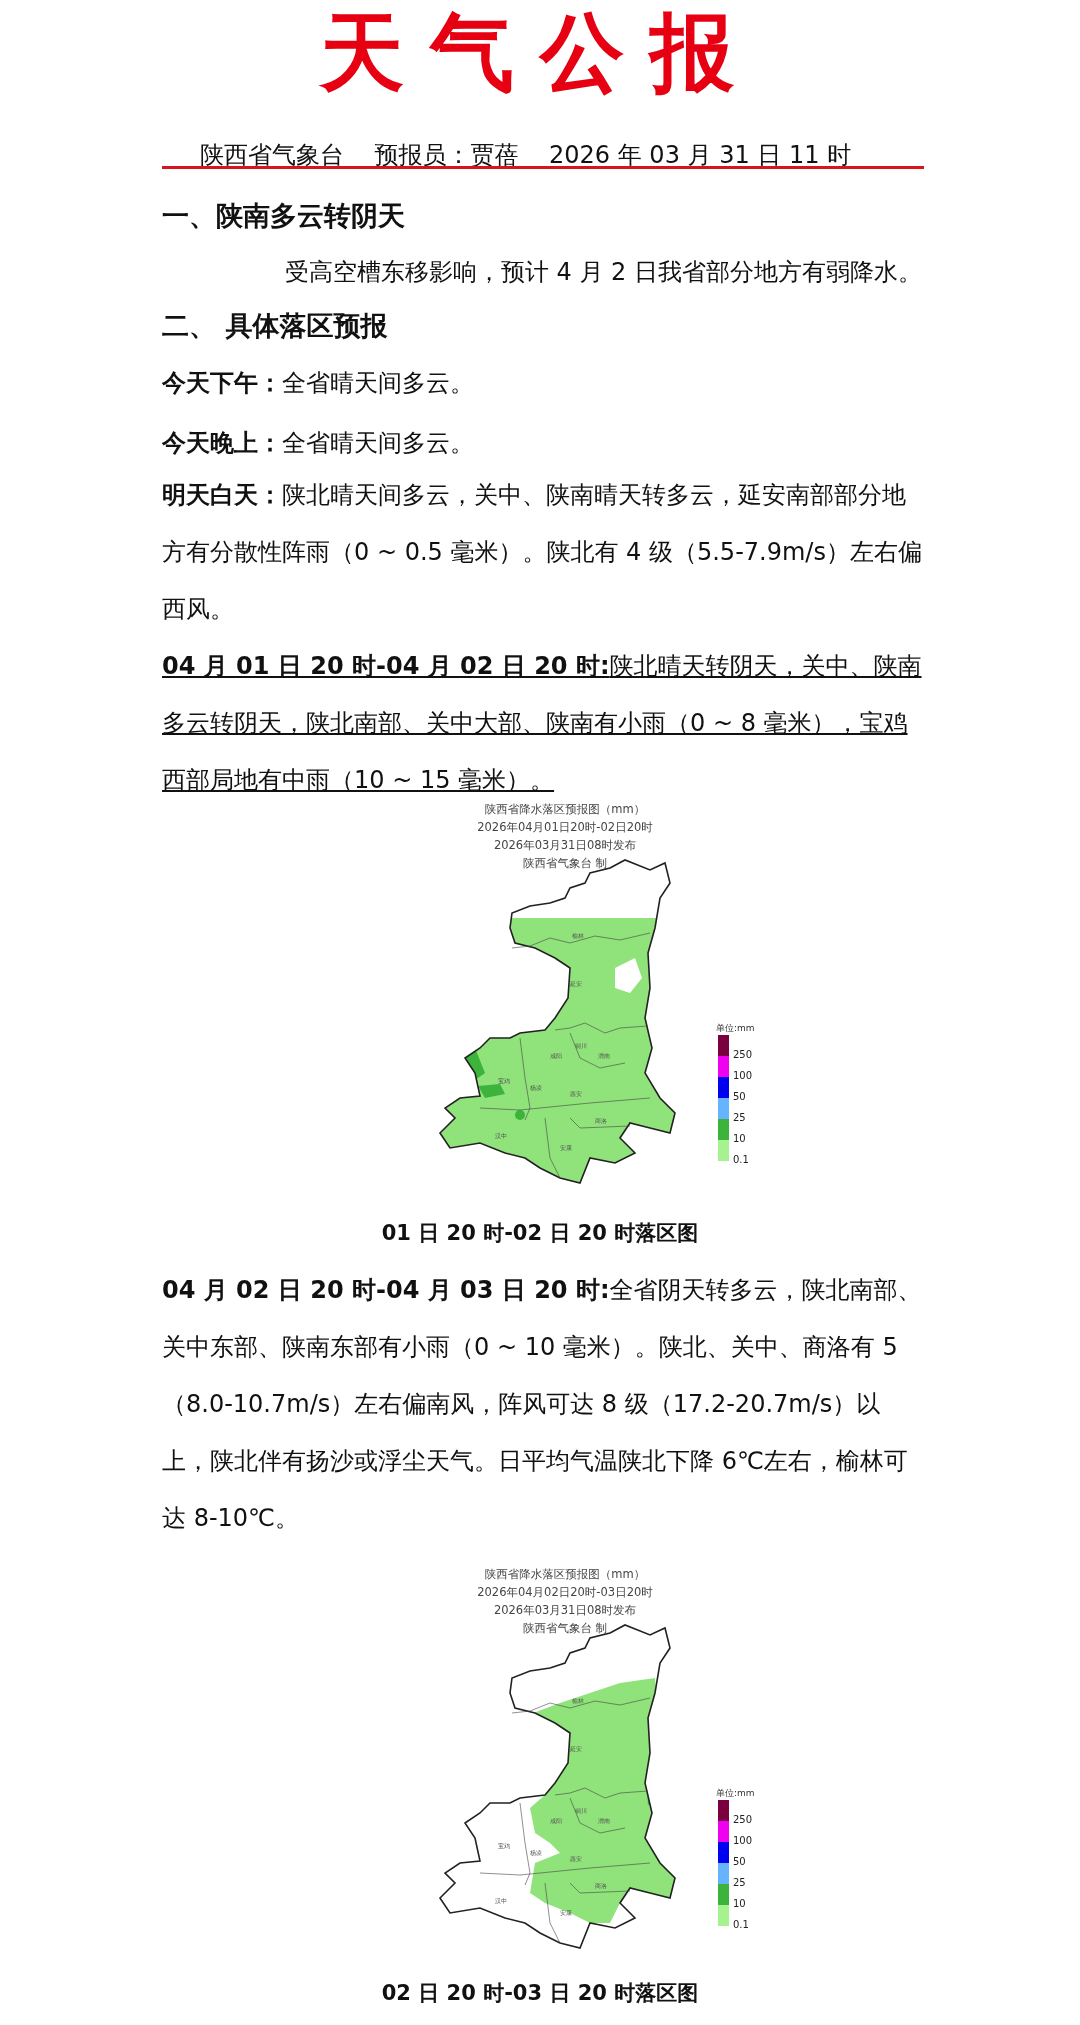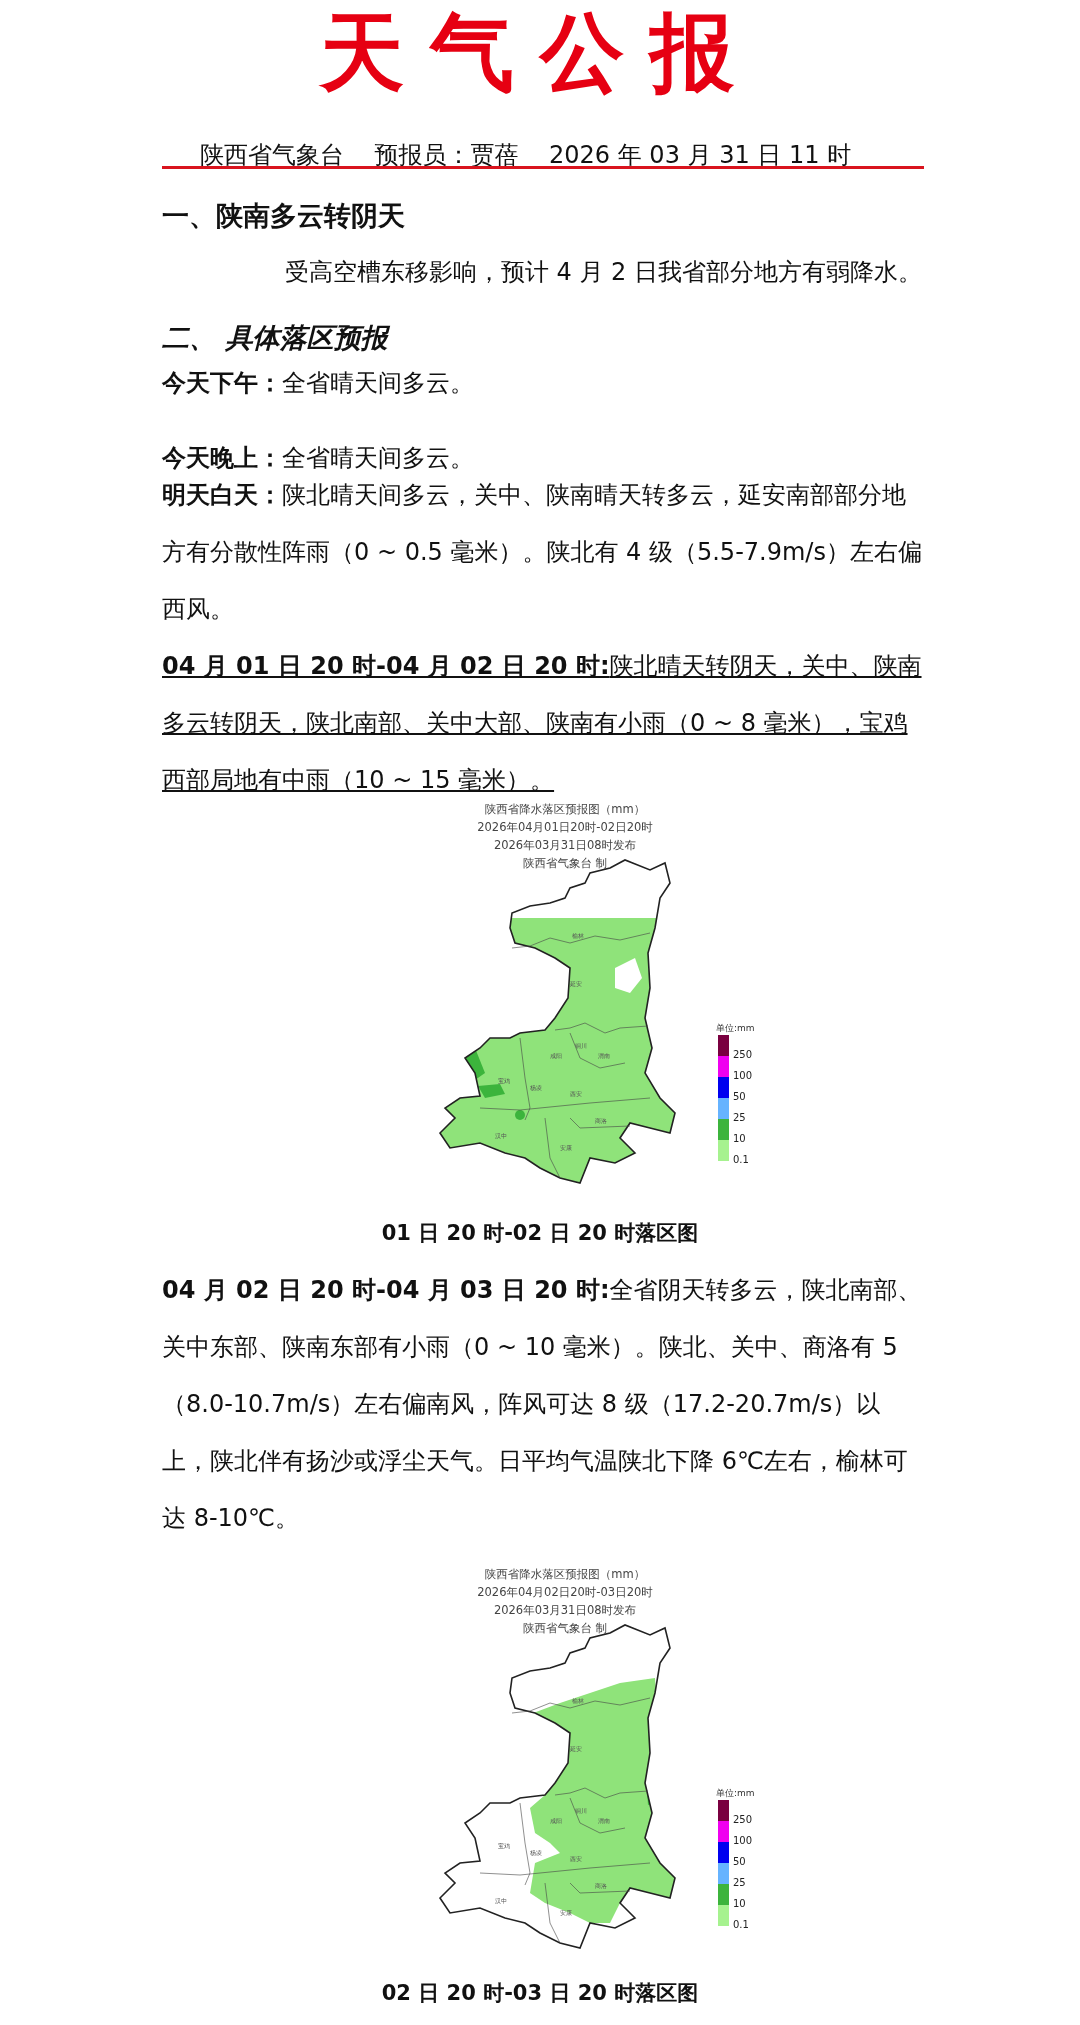--- a/index.html
+++ b/index.html
@@ -30,26 +30,26 @@
 </head>
 <body>
 
 <div class="title">天气公报</div>
 <div class="meta">陕西省气象台    预报员：贾蓓    2026 年 03 月 31 日 11 时</div>
 <div class="redline"></div>
 
 <div class="h1" style="top:196px;">一、陕南多云转阴天</div>
 <div class="para indent" style="top:244px;">受高空槽东移影响，预计 4 月 2 日我省部分地方有弱降水。</div>
 
-<div class="h1" style="top:318px;font-style:italic;">二、  具体落区预报</div>
+<div class="h1" style="top:306px;">二、  具体落区预报</div>
 
 <div class="para" style="top:355px;">
   <span class="b">今天下午：</span><span>全省晴天间多云。</span>
 </div>
-<div class="para" style="top:430px;">
+<div class="para" style="top:415px;">
   <span class="b">今天晚上：</span><span>全省晴天间多云。</span>
 </div>
 <div class="para" style="top:467px;">
   <span class="b">明天白天：</span><span>陕北晴天间多云，关中、陕南晴天转多云，延安南部部分地方有分散性阵雨（0 ~ 0.5 毫米）。陕北有 4 级（5.5-7.9m/s）左右偏西风。</span>
 </div>
 <div class="para" style="top:638px;text-decoration:underline;">
   <span class="b">04 月 01 日 20 时-04 月 02 日 20 时:</span><span>陕北晴天转阴天，关中、陕南多云转阴天，陕北南部、关中大部、陕南有小雨（0 ~ 8 毫米），宝鸡西部局地有中雨（10 ~ 15 毫米）。</span>
 </div>
 
 <div class="map-wrap" style="top:800px;">

